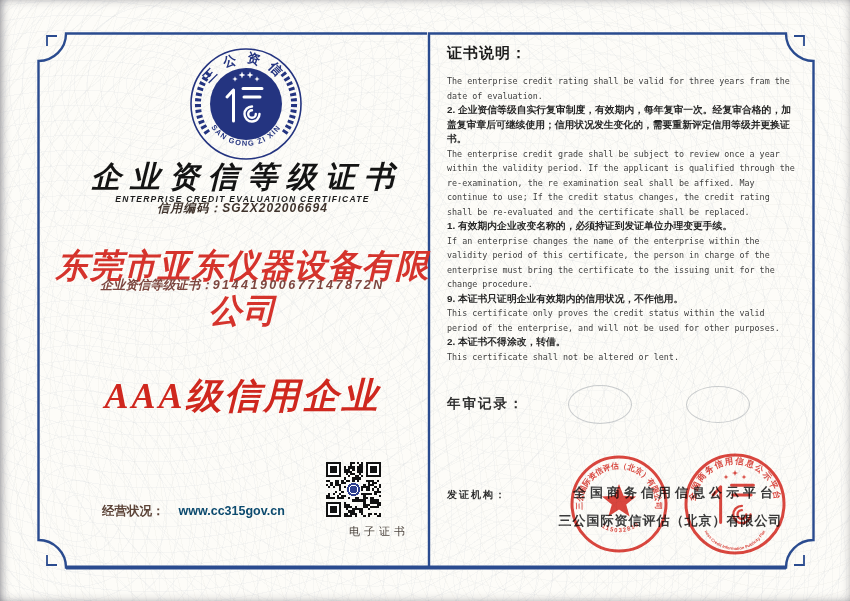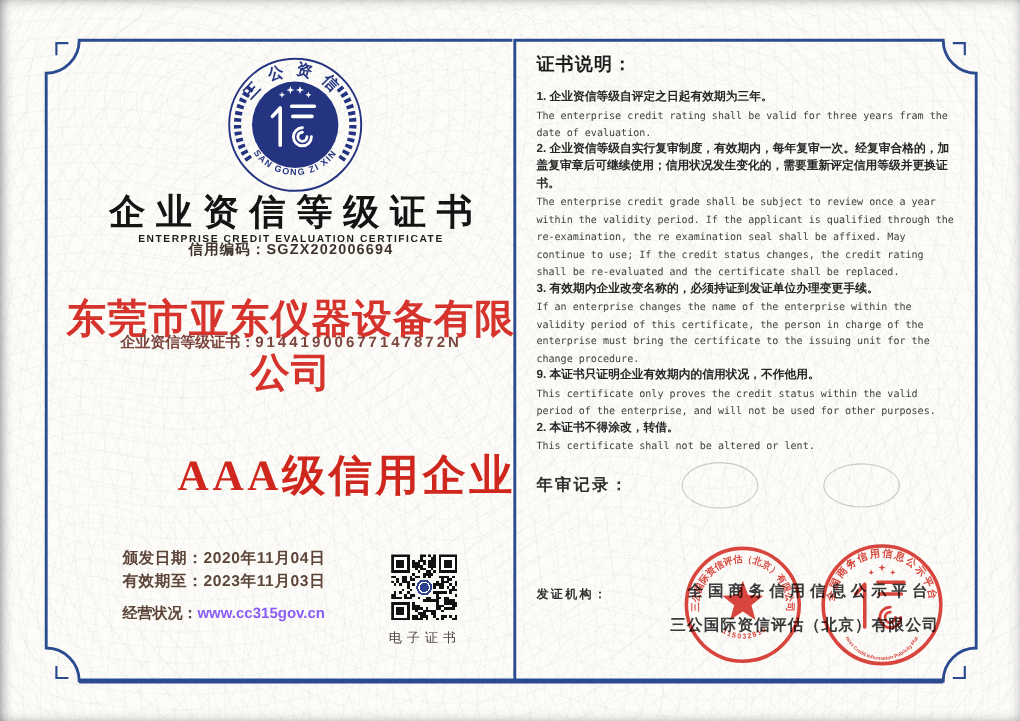--- a/index.html
+++ b/index.html
@@ -11,38 +11,38 @@
     background-image:
       repeating-radial-gradient(circle at 18% 14%, rgba(150,160,178,.10) 0 1px, transparent 1px 13px),
       repeating-radial-gradient(circle at 44% 55%, rgba(150,160,178,.09) 0 1px, transparent 1px 17px),
       repeating-radial-gradient(circle at 9% 85%,  rgba(150,160,178,.10) 0 1px, transparent 1px 15px),
       repeating-radial-gradient(circle at 70% 25%, rgba(150,160,178,.08) 0 1px, transparent 1px 16px),
       repeating-radial-gradient(circle at 92% 70%, rgba(160,150,140,.08) 0 1px, transparent 1px 12px),
       repeating-radial-gradient(circle at 60% 96%, rgba(150,160,178,.09) 0 1px, transparent 1px 14px);}
   svg.layer{position:absolute;left:0;top:0;width:850px;height:601px;pointer-events:none;}
   .abs{position:absolute;margin:0;}
   
-  .lp-center{position:absolute;left:55px;width:375px;text-align:center;margin:0;}
+  .lp-center{position:absolute;left:55px;width:375px;text-align:center;margin:0;font-style:italic;}
   .lp-title{top:157px;font-family:"Liberation Serif",serif;font-weight:900;font-size:30px;
     letter-spacing:9px;text-indent:9px;color:#141414;}
   .lp-title-en{top:194px;font-size:8.5px;font-weight:bold;letter-spacing:1.3px;color:#1d1d1d;}
   .lp-code{top:200px;font-size:12px;font-weight:bold;color:#3f332c;letter-spacing:1px;}
   .lp-company{top:244px;font-size:33px;font-weight:900;color:#d5332c;letter-spacing:1px;}
   .lp-uscc{top:277px;font-size:12.5px;font-weight:bold;color:#7c463f;}
   .lp-uscc .num{letter-spacing:2.5px;}
   .lp-statement{left:97px;top:301px;width:308px;font-size:13px;font-weight:600;color:#74403a;
     line-height:21.5px;text-align:justify;text-indent:2em;}
   .lp-rating{top:372px;font-family:"Liberation Serif",serif;font-weight:900;font-size:36px;
-    letter-spacing:3px;color:#cf271e;text-align:right;}
+    letter-spacing:3px;color:#cf271e;}
   .lp-dates{left:102px;top:458px;font-size:13px;font-weight:bold;color:#5c4438;letter-spacing:.5px;}
   .lp-dates p{margin:0 0 6px 0;line-height:13px;}
   .lp-query{left:102px;top:503px;font-size:12.5px;font-weight:bold;color:#5c4438;}
-  .lp-query .url{color:#8b5cf6;}
+  .lp-query .url{margin-left:14px;color:#0c4a6e;}
   .qr-wrap{left:326px;top:462px;width:55px;height:55px;}
-  .qr-caption{left:299px;top:524px;width:110px;text-align:center;font-family:"Liberation Serif",serif;
+  .qr-caption{left:299px;top:524px;width:110px;text-align:right;font-family:"Liberation Serif",serif;
     font-size:11px;letter-spacing:4px;color:#4c443e;}
   
   .rp-heading{left:447px;top:44px;font-size:15px;font-weight:bold;color:#1c1c1c;letter-spacing:1px;}
   .rp-body{left:447px;top:74px;width:352px;}
   .rp-body p{margin:0;line-height:14.5px;}
   .rp-body .cn{font-size:9.8px;font-weight:bold;color:#262626;}
   .rp-body .en{font-size:8.4px;font-family:"DejaVu Sans Mono",monospace;color:#404040;}
   .rp-annual{left:447px;top:395px;font-size:13.5px;font-weight:bold;color:#2e2e2e;letter-spacing:2px;}
   .oval{position:absolute;border:1px solid rgba(160,165,172,.55);border-radius:50%;}
   .oval1{left:568px;top:385px;width:62px;height:37px;}
@@ -108,24 +108,20 @@
   <div class="abs lp-center lp-title-en">ENTERPRISE CREDIT EVALUATION CERTIFICATE</div>
   <div class="abs lp-center lp-code">
     <span>信用编码：</span><span>SGZX202006694</span>
   </div>
   <div class="abs lp-center lp-company">东莞市亚东仪器设备有限公司</div>
   <div class="abs lp-center lp-uscc">
     <span>企业资信等级证书：</span><span class="num">91441900677147872N</span>
   </div>
   <div class="abs lp-center lp-rating">AAA级信用企业</div>
 
-  <div class="abs lp-dates">
-    <p><span>颁发日期：</span><span>2020年11月04日</span></p>
-    <p><span>有效期至：</span><span>2023年11月03日</span></p>
-  </div>
   <div class="abs lp-query">
     <span>经营状况：</span><span class="url">www.cc315gov.cn</span>
   </div>
 
   <div class="abs qr-wrap">
     <svg id="qrsvg" viewBox="0 0 25 25" width="55" height="55" shape-rendering="crispEdges">
         <rect x="11" y="0" width="1" height="1" fill="#111"></rect>
         <rect x="12" y="0" width="1" height="1" fill="#111"></rect>
         <rect x="14" y="0" width="1" height="1" fill="#111"></rect>
         <rect x="16" y="0" width="1" height="1" fill="#111"></rect>
@@ -326,25 +322,24 @@
         <rect x="1" y="19" width="5" height="5" fill="#fff"></rect>
         <rect x="2" y="20" width="3" height="3" fill="#111"></rect>
         <circle cx="12.5" cy="12.5" r="3" fill="#2e3f8e"></circle>
         <circle cx="12.5" cy="12.5" r="2" fill="none" stroke="#fff" stroke-width="0.5"></circle>
       </svg>
   </div>
   <div class="abs qr-caption">电子证书</div>
 
   <div class="abs rp-heading">证书说明：</div>
   <div class="abs rp-body">
-    <p class="cn">1. 企业资信等级自评定之日起有效期为三年。</p>
     <p class="en">The enterprise credit rating shall be valid for three years fram the date of evaluation.</p>
     <p class="cn">2. 企业资信等级自实行复审制度，有效期内，每年复审一次。经复审合格的，加盖复审章后可继续使用；信用状况发生变化的，需要重新评定信用等级并更换证书。</p>
     <p class="en">The enterprise credit grade shall be subject to review once a year within the validity period. If the applicant is qualified through the re-examination, the re examination seal shall be affixed. May continue to use; If the credit status changes, the credit rating shall be re-evaluated and the certificate shall be replaced.</p>
-    <p class="cn">3. 有效期内企业改变名称的，必须持证到发证单位办理变更手续。</p>
+    <p class="cn">1. 有效期内企业改变名称的，必须持证到发证单位办理变更手续。</p>
     <p class="en">If an enterprise changes the name of the enterprise within the validity period of this certificate, the person in charge of the enterprise must bring the certificate to the issuing unit for the change procedure.</p>
     <p class="cn">9. 本证书只证明企业有效期内的信用状况，不作他用。</p>
     <p class="en">This certificate only proves the credit status within the valid period of the enterprise, and will not be used for other purposes.</p>
     <p class="cn">2. 本证书不得涂改，转借。</p>
     <p class="en">This certificate shall not be altered or lent.</p>
   </div>
 
   <div class="abs rp-annual">年审记录：</div>
   <div class="oval oval1"></div>
   <div class="oval oval2"></div>

